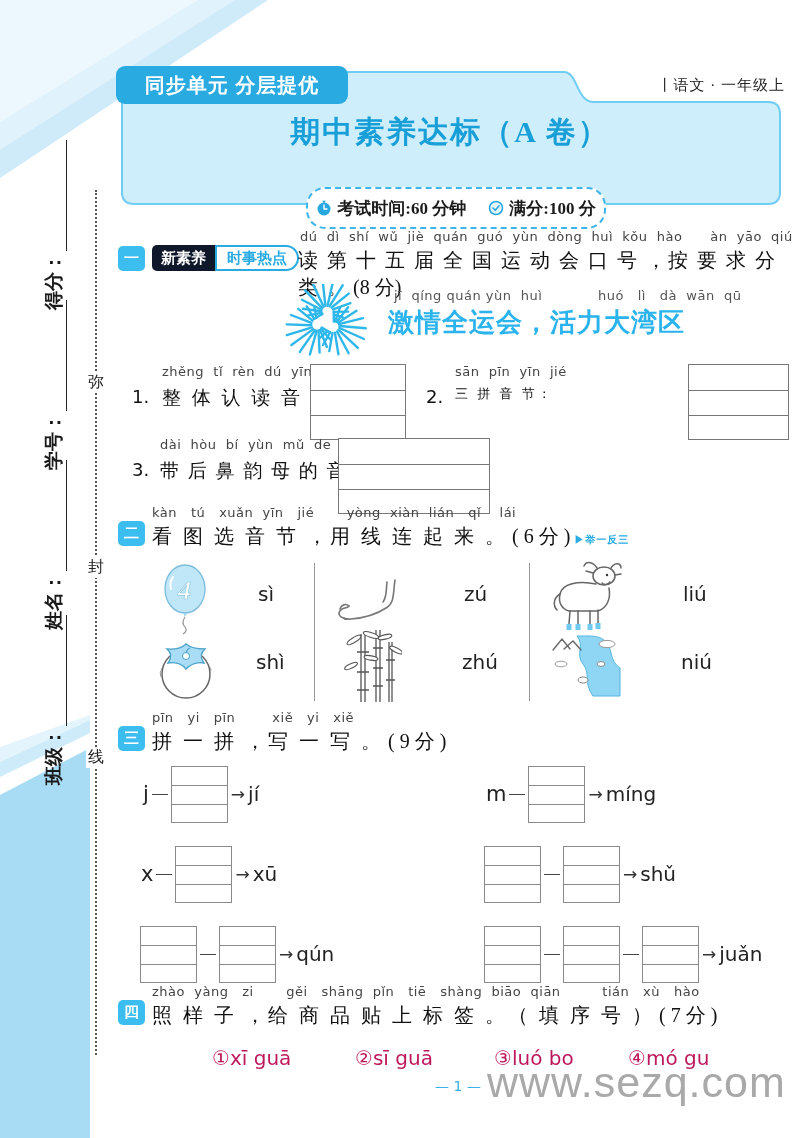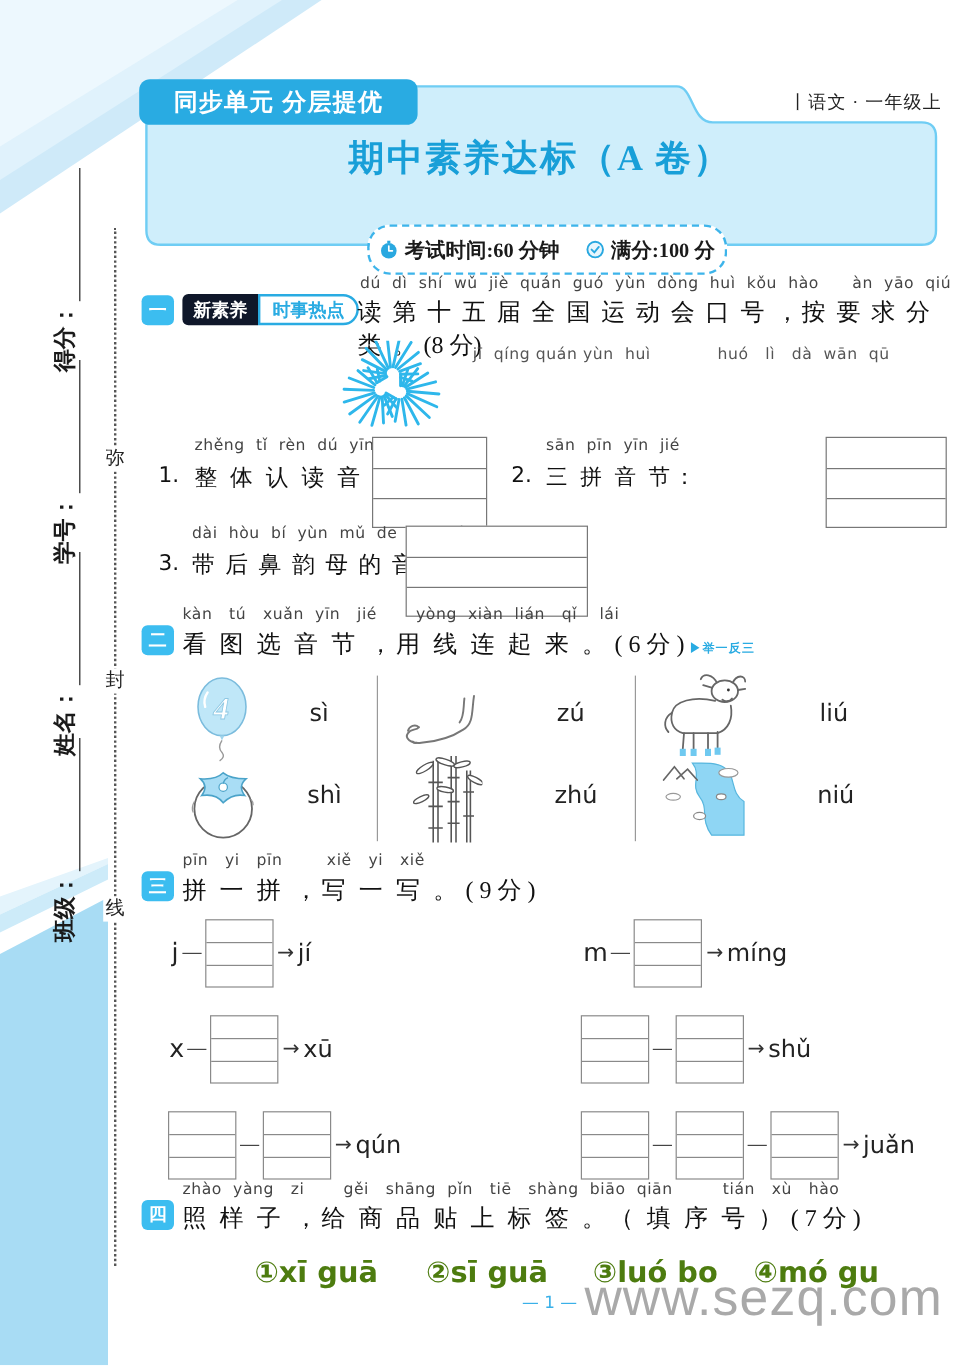--- a/index.html
+++ b/index.html
@@ -55,21 +55,21 @@
 
   
   .pitem{position:absolute;display:flex;align-items:center;gap:3px;height:60px;}
   .pgrid{width:57px;height:57px;border:1.5px solid #8a8a8a;background:#fff;box-sizing:border-box;}
   .pgrid i{display:block;height:33.33%;border-bottom:1px solid #8a8a8a;}
   .pgrid i:last-child{border-bottom:none;}
   .dash{width:16px;height:0;border-top:1.6px solid #444;}
   .initial{font-family:"DejaVu Sans",sans-serif;font-size:21px;color:#222;}
   .arrow{font-family:"DejaVu Sans",sans-serif;font-size:17px;color:#333;}
 
-  .option{position:absolute;font-family:"DejaVu Sans",sans-serif;font-size:24px;color:#4d7c0f;font-weight:bold;}
+  .option{position:absolute;font-family:"DejaVu Sans",sans-serif;font-size:20px;color:#be185d;}
   .pagenum{position:absolute;left:418px;top:1078px;width:80px;text-align:center;color:#3ab0e8;
     font-size:14px;font-family:"DejaVu Sans",sans-serif;}
   .watermark{position:absolute;left:487px;top:1058px;font-family:"Liberation Sans",sans-serif;
     font-size:43px;color:#a9a9a9;letter-spacing:1px;}
 </style>
 </head>
 <body>
 
 <div class="page">
 
@@ -178,33 +178,34 @@
         <line x1="33.3" y1="45.1" x2="11.4" y2="61.0"></line>
         <line x1="32.0" y1="43.4" x2="6.8" y2="51.1"></line>
         <line x1="31.4" y1="41.3" x2="6.7" y2="40.4"></line>
         <line x1="31.5" y1="38.9" x2="11.0" y2="31.0"></line>
         <line x1="32.5" y1="36.7" x2="18.3" y2="24.8"></line>
         <line x1="34.2" y1="34.8" x2="26.7" y2="22.4"></line>
         <line x1="36.5" y1="33.5" x2="34.4" y2="23.7"></line>
       </g>
   </svg>
   <div class="abs pinyin pre" style="left:394px;top:288px;color:#555">jī  qíng quán yùn  huì            huó   lì   dà  wān  qū</div>
+  <div class="abs" style="left:388px;top:305px;font-family:'Liberation Sans',sans-serif;font-weight:bold;font-size:26px;color:#2ab3ec;letter-spacing:1px">激情全运会，活力大湾区</div>
 
   <span class="abs" style="left:132px;top:386px;font-family:'DejaVu Sans',sans-serif;font-size:18px">1.</span>
   <div class="abs pinyin pre" style="left:162px;top:364px">zhěng  tǐ  rèn  dú  yīn  jié</div>
   <div class="abs" style="left:162px;top:385px;font-size:19px;letter-spacing:3px">整 体 认 读 音 节：</div>
   <div class="ansbox" style="left:310px;top:364px;width:94px;height:74px">
       <i></i>
       <i></i>
       <i></i>
     </div>
 
   <span class="abs" style="left:426px;top:386px;font-family:'DejaVu Sans',sans-serif;font-size:18px">2.</span>
   <div class="abs pinyin pre" style="left:455px;top:364px">sān  pīn  yīn  jié</div>
-  <div class="abs" style="left:455px;top:385px;font-size:18px;letter-spacing:3px">三 拼 音 节：</div>
+  <div class="abs" style="left:455px;top:385px;font-size:13px;letter-spacing:3px">三 拼 音 节：</div>
   <div class="ansbox" style="left:688px;top:364px;width:99px;height:74px">
       <i></i>
       <i></i>
       <i></i>
     </div>
 
   <span class="abs" style="left:132px;top:459px;font-family:'DejaVu Sans',sans-serif;font-size:18px">3.</span>
   <div class="abs pinyin pre" style="left:160px;top:437px">dài  hòu  bí  yùn  mǔ  de  yīn  jié</div>
   <div class="abs" style="left:160px;top:458px;font-size:19px;letter-spacing:2px">带 后 鼻 韵 母 的 音 节：</div>
   <div class="ansbox" style="left:338px;top:438px;width:150px;height:74px">

